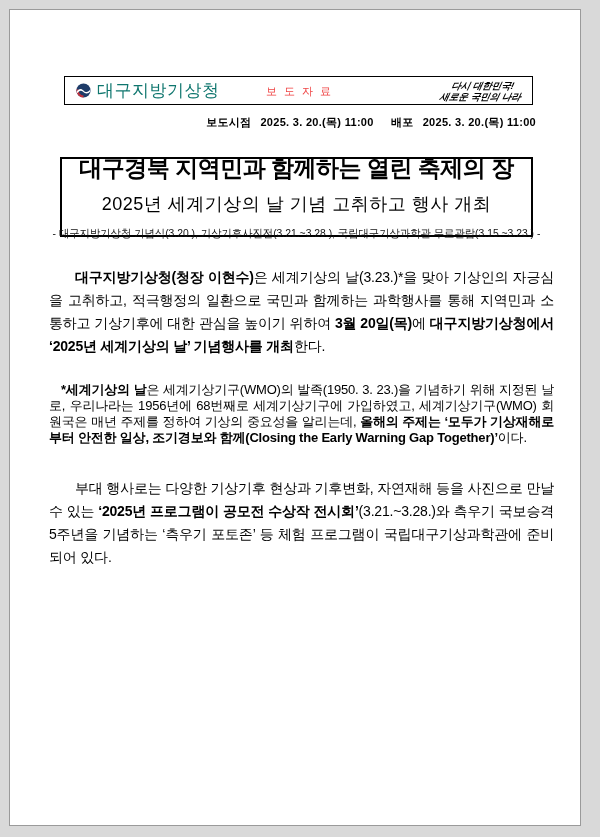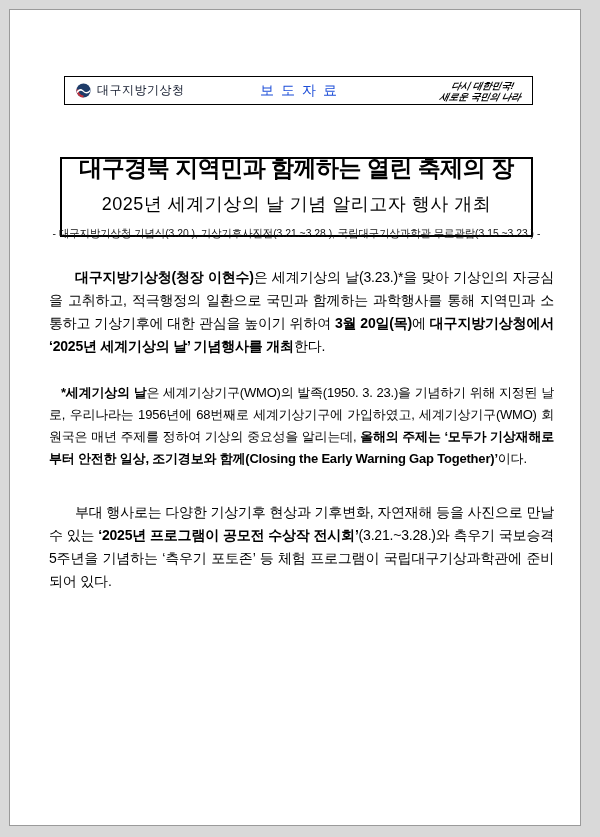--- a/index.html
+++ b/index.html
@@ -14,24 +14,24 @@
     background:#fff;border:1px solid #9a9a9a;box-sizing:border-box;
   }
   
   .header-box{
     position:absolute;left:54px;top:66px;width:469px;height:29px;
     border:1.5px solid #000;box-sizing:border-box;
     display:flex;align-items:center;justify-content:space-between;
     padding:0 10px;
   }
   .agency{display:flex;align-items:center;gap:5px;}
-  .agency-name{font-size:12px;color:#0f172a;letter-spacing:.5px;}
+  .agency-name{font-size:17px;color:#0f766e;letter-spacing:.5px;}
   .doc-type{
     position:absolute;left:50%;top:50%;transform:translate(-50%,-50%);
-    font-size:14px;letter-spacing:7px;padding-left:7px;color:#1d4ed8;white-space:nowrap;
+    font-size:11px;letter-spacing:7px;padding-left:7px;color:#ef4444;white-space:nowrap;
   }
   .slogan{
     text-align:center;font-size:9.5px;font-weight:bold;font-style:italic;
     transform:skewX(-12deg);line-height:11px;white-space:nowrap;
   }
   
   .release-line{
     position:absolute;top:105px;right:44px;
     font-size:11px;font-weight:bold;white-space:nowrap;letter-spacing:.3px;
   }
@@ -47,21 +47,21 @@
   .title-main{font-size:23px;font-weight:bold;letter-spacing:-.5px;white-space:nowrap;}
   .title-sub{font-size:18px;letter-spacing:.5px;white-space:nowrap;}
   .title-events{
     font-size:11px;white-space:nowrap;margin-top:2px;
     transform:scaleX(.94);transform-origin:center;color:#111;
   }
   
   .body-text{position:absolute;left:36px;top:253px;width:511px;}
   .body-text p{margin:3px;text-align:justify;letter-spacing:-.2px;}
   .para{font-size:14px;line-height:23px;text-indent:26px;}
-  .footnote{font-size:13px;line-height:22px;text-indent:12px;margin-top:24px !important;}
+  .footnote{font-size:13px;line-height:16px;text-indent:12px;margin-top:24px !important;}
   .mt27{margin-top:27px !important;}
   .mt31{margin-top:31px !important;}
   .b{font-weight:bold;}
 </style>
 </head>
 <body>
 
 <div class="page">
 
   <div class="header-box">
@@ -75,24 +75,28 @@
       </span>
       <span class="agency-name">대구지방기상청</span>
     </div>
     <div class="doc-type">보도자료</div>
     <div class="slogan">
       <div>다시 대한민국!</div>
       <div>새로운 국민의 나라</div>
     </div>
   </div>
 
+  <div class="release-line">
+    <span class="lbl">보도시점</span><span>2025. 3. 20.(목) 11:00</span><span class="gap"></span>
+    <span class="lbl">배포</span><span>2025. 3. 20.(목) 11:00</span>
+  </div>
 
   <div class="title-box">
     <div class="title-main">대구경북 지역민과 함께하는 열린 축제의 장</div>
-    <div class="title-sub">2025년 세계기상의 날 기념 알리고자 행사 개최</div>
+    <div class="title-sub">2025년 세계기상의 날 기념 고취하고 행사 개최</div>
     <div class="title-events">- 대구지방기상청 기념식(3.20.), 기상기후사진전(3.21.~3.28.), 국립대구기상과학관 무료관람(3.15.~3.23.) -</div>
   </div>
 
   <div class="body-text">
     <p class="para"><span class="b">대구지방기상청(청장 이현수)</span><span>은 세계기상의 날(3.23.)*을 맞아 기상인의 자긍심을 고취하고, 적극행정의 일환으로 국민과 함께하는 과학행사를 통해 지역민과 소통하고 기상기후에 대한 관심을 높이기 위하여 </span><span class="b">3월 20일(목)</span><span>에 </span><span class="b">대구지방기상청에서 ‘2025년 세계기상의 날’ 기념행사를 개최</span><span>한다.</span></p>
     <p class="footnote"><span class="b">*세계기상의 날</span><span>은 세계기상기구(WMO)의 발족(1950. 3. 23.)을 기념하기 위해 지정된 날로, 우리나라는 1956년에 68번째로 세계기상기구에 가입하였고, 세계기상기구(WMO) 회원국은 매년 주제를 정하여 기상의 중요성을 알리는데, </span><span class="b">올해의 주제는 ‘모두가 기상재해로부터 안전한 일상, 조기경보와 함께(Closing the Early Warning Gap Together)’</span><span>이다.</span></p>
     <p class="para mt31"><span>부대 행사로는 다양한 기상기후 현상과 기후변화, 자연재해 등을 사진으로 만날 수 있는 </span><span class="b">‘2025년 프로그램이 공모전 수상작 전시회’</span><span>(3.21.~3.28.)와 측우기 국보승격 5주년을 기념하는 ‘측우기 포토존’ 등 체험 프로그램이 국립대구기상과학관에 준비되어 있다.</span></p>
   </div>
 
 </div>

